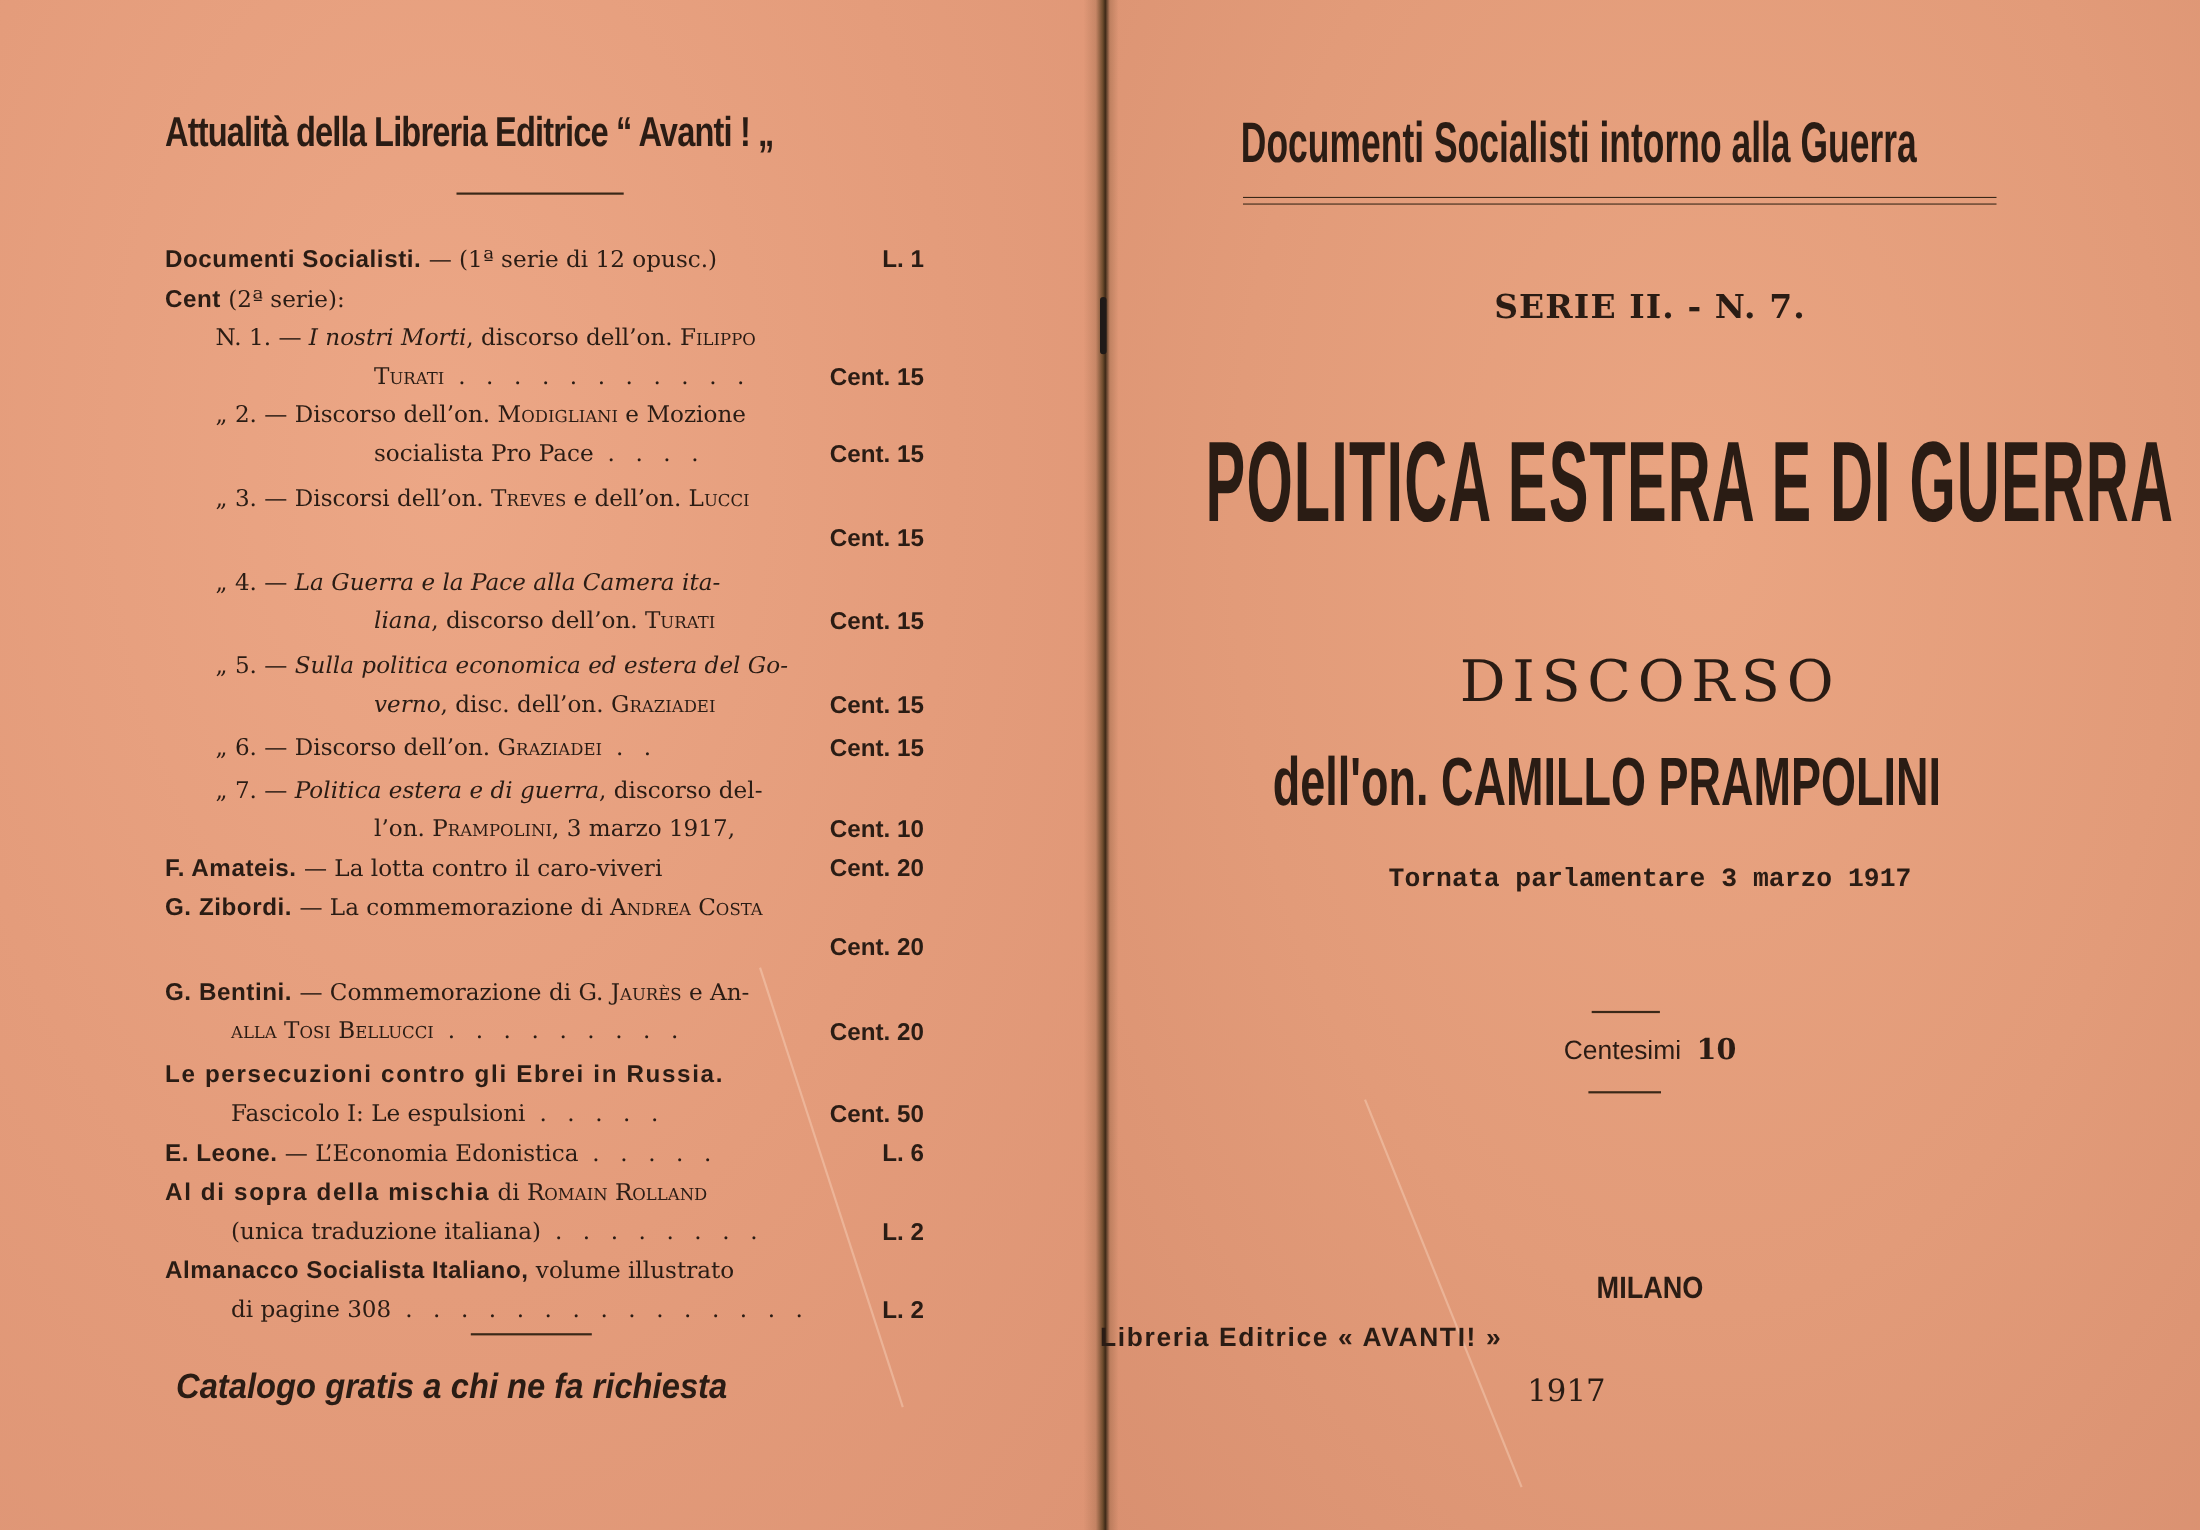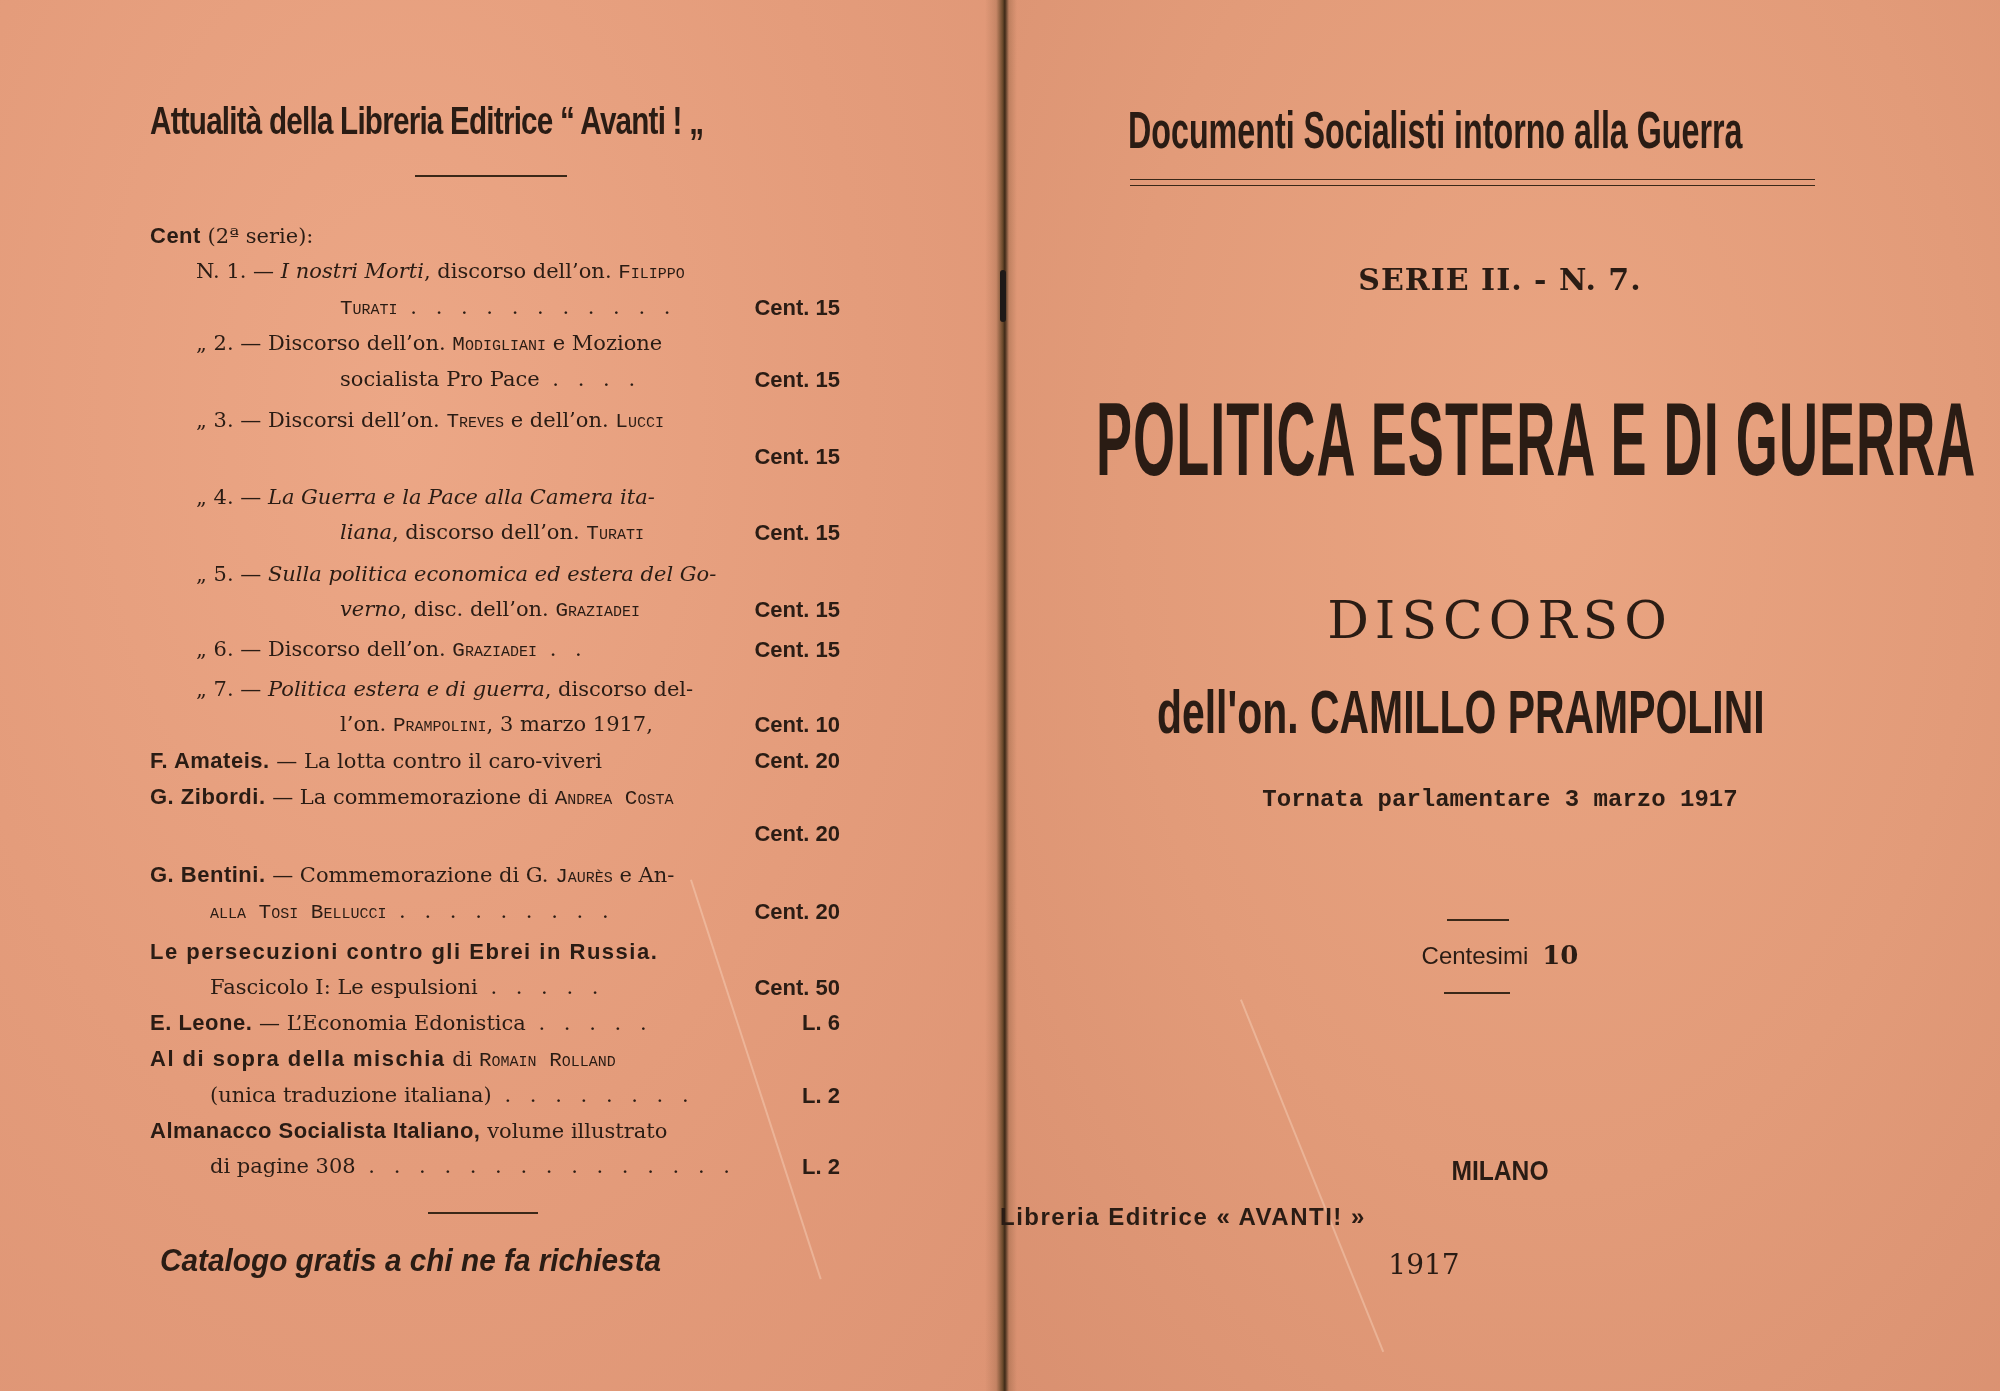--- a/index.html
+++ b/index.html
@@ -41,21 +41,21 @@
     .catalog {
       position: absolute; left: 150px; top: 218px; width: 690px;
       font-size: 21px; line-height: 35px;
     }
     .row { position: relative; white-space: nowrap; }
     .row .price {
       position: absolute; right: 0; top: 0;
       font-family: "Liberation Sans", sans-serif; font-weight: bold; font-size: 22px;
     }
     .bold-sans { font-family: "Liberation Sans", sans-serif; font-weight: bold; font-size: 22px; letter-spacing: 0.5px; }
-    .sc { font-variant: small-caps; font-family: Liberation Mono, monospace; }
+    .sc { font-variant: small-caps; }
     .it { font-style: italic; }
     .dots { letter-spacing: 6px; }
     .ind1 { padding-left: 46px; }
     .ind2 { padding-left: 190px; }
     .ind2b { padding-left: 60px; }
     .l-footer {
       position: absolute; left: 160px; top: 1242px; width: 680px;
       font-family: "Liberation Sans", sans-serif; font-weight: bold; font-style: italic;
       font-size: 32px; white-space: nowrap;
       transform: scaleX(0.93); transform-origin: left center;
@@ -117,20 +117,24 @@
 <div class="page right"></div>
 <div class="spine"></div>
 <div class="staple"></div>
 <div class="crease" style="left:690px;top:880px;height:420px;transform:rotate(-18deg);"></div>
 <div class="crease" style="left:1240px;top:1000px;height:380px;transform:rotate(-22deg);"></div>
 
 <div class="l-title">Attualità della Libreria Editrice “ Avanti ! „</div>
 <div class="rule" style="left:415px;top:175px;width:152px;"></div>
 
 <div class="catalog">
+  <div class="row">
+    <span class="bold-sans">Documenti Socialisti.</span><span> — (1ª serie di 12 opusc.)</span>
+    <span class="price">L. 1</span>
+  </div>
   <div class="row">
     <span class="bold-sans">Cent</span><span> (2ª serie):</span>
   </div>
   <div class="row ind1">
     <span>N. 1. — </span><span class="it">I nostri Morti</span><span>, discorso dell’on. </span><span class="sc">Filippo</span>
   </div>
   <div class="row ind2">
     <span class="sc">Turati</span><span class="dots"> . . . . . . . . . . .</span>
     <span class="price">Cent. 15</span>
   </div>

